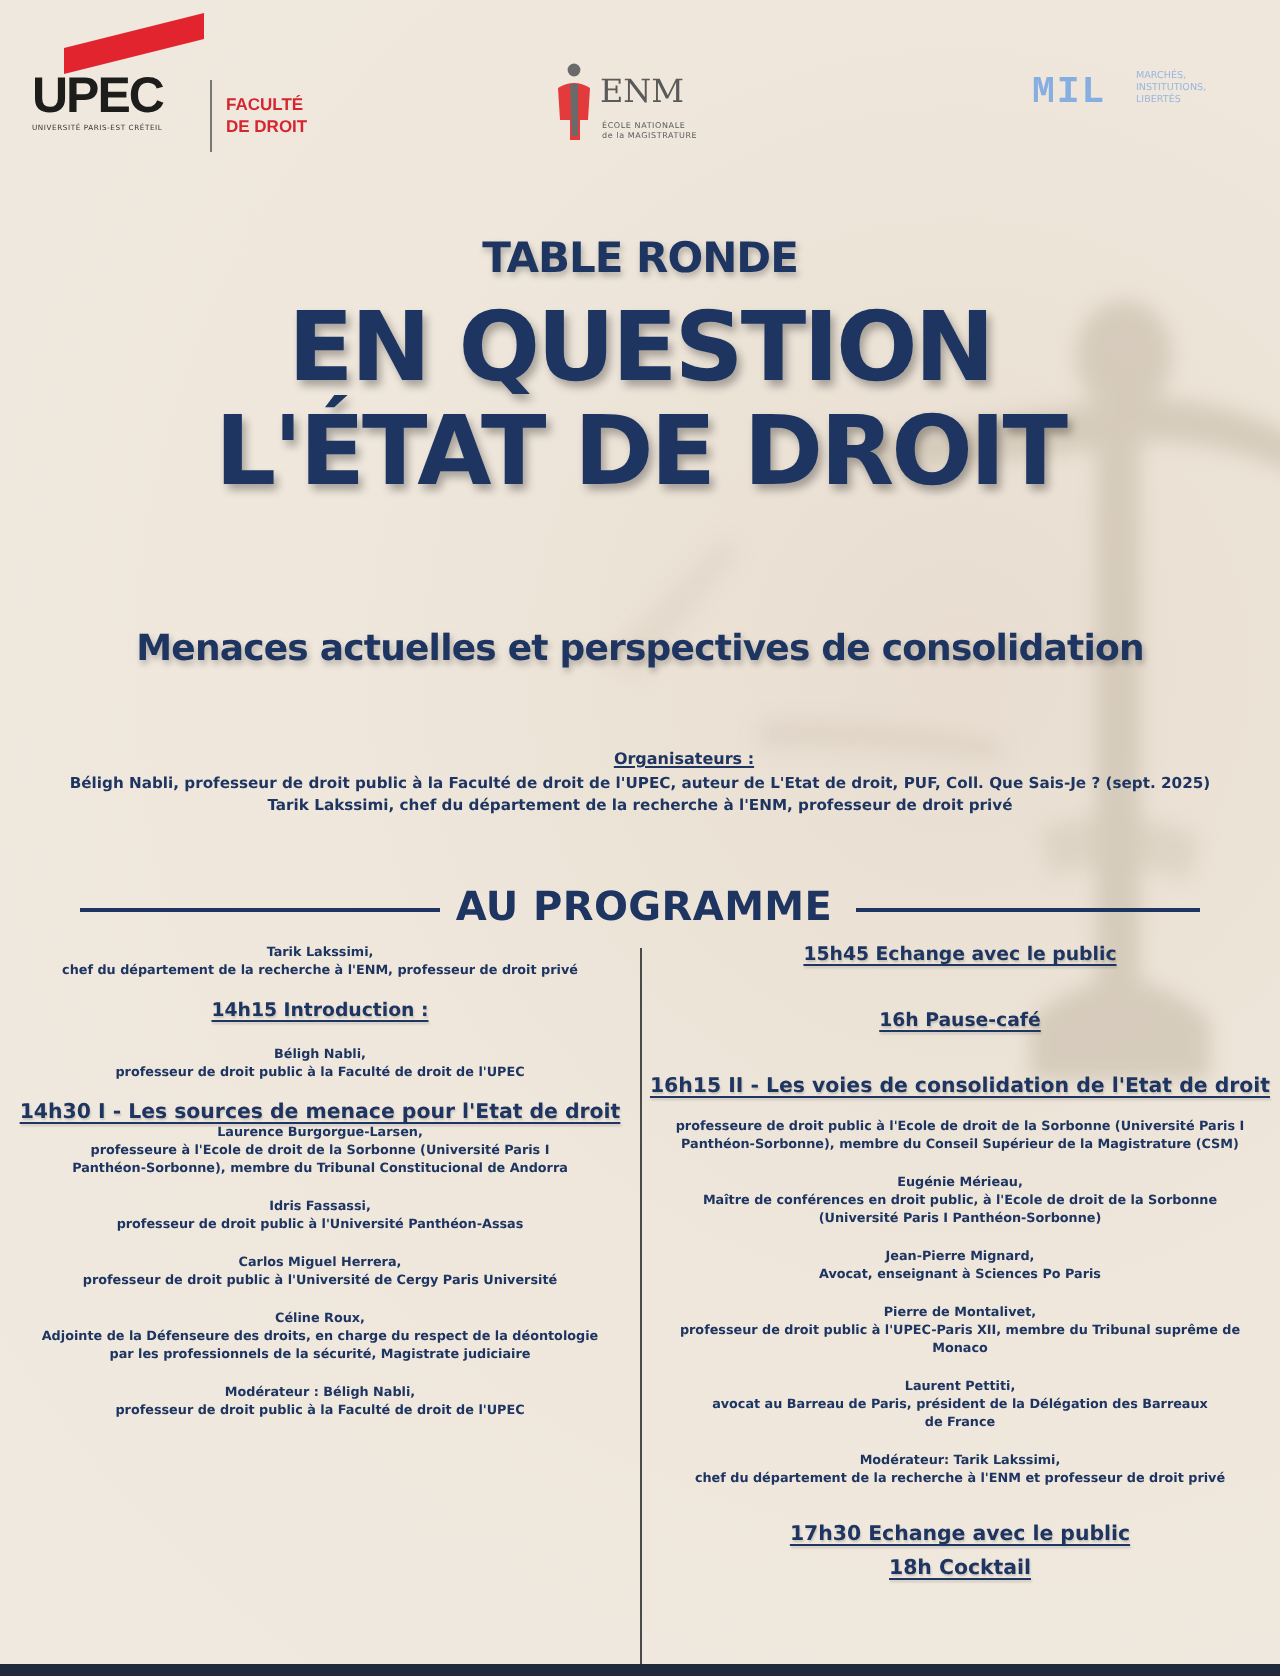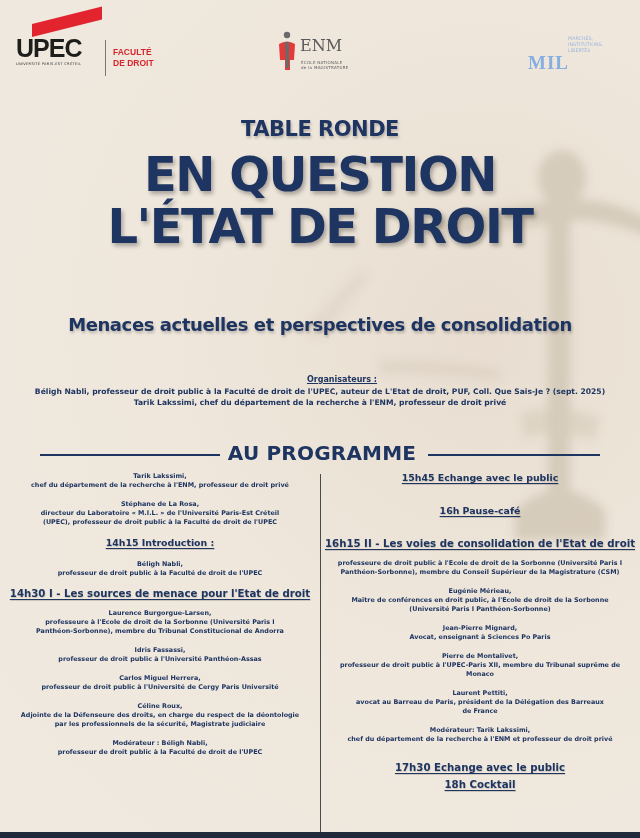--- a/index.html
+++ b/index.html
@@ -26,21 +26,21 @@
   .upec-sep { position: absolute; left: 89px; top: 30px; width: 1px; height: 36px; background: #777; }
   .upec-fac { position: absolute; left: 97px; top: 37px; font-family: "Liberation Sans", sans-serif; font-weight: 700;
     font-size: 8.5px; color: #d5262f; line-height: 11px; }
 
   .logo-enm { position: absolute; left: 276px; top: 28px; width: 100px; height: 44px; }
   .enm-fig { position: absolute; left: 0; top: 2px; width: 22px; height: 42px; }
   .enm-word { position: absolute; left: 24px; top: 10px; font-family: "DejaVu Serif", serif; font-size: 16px; color: #5a5a5a; letter-spacing: 0px; line-height: 1; }
   .enm-sub { position: absolute; left: 25px; top: 32px; font-size: 4px; color: #5a5a5a; line-height: 5px; letter-spacing: 0.3px; }
 
   .logo-mil { position: absolute; left: 516px; top: 34px; width: 120px; height: 30px; }
-  .mil-word { position: absolute; left: 12px; top: 3px; font-family: Liberation Serif, serif; font-weight: 900; font-size: 19px; color: #87aee0; letter-spacing: 1px; line-height: 1; margin-top: 16px; }
+  .mil-word { position: absolute; left: 0; top: 3px; font-family: Liberation Mono, monospace; font-weight: 900; font-size: 19px; color: #87aee0; letter-spacing: 1px; line-height: 1; }
   .mil-sub { position: absolute; left: 52px; top: 2px; font-size: 4.8px; color: #9ab7de; line-height: 6px; }
 
   
   .kicker { position: absolute; left: 0; width: 640px; top: 117px; text-align: center;
     font-family: "DejaVu Sans", sans-serif; font-weight: 700; font-size: 21px; color: #1e3561;
     letter-spacing: -0.5px; text-shadow: 1px 2px 3px rgba(0,0,0,0.25); }
   .title { position: absolute; left: 0; width: 640px; top: 148px; text-align: center;
     font-family: "DejaVu Sans", sans-serif; font-weight: 700; font-size: 48px; line-height: 52px; color: #1e3561;
     letter-spacing: -1.5px; text-shadow: 2px 3px 4px rgba(0,0,0,0.3); }
   .subtitle { position: absolute; left: 0; width: 640px; top: 314px; text-align: center;
@@ -144,30 +144,26 @@
     <div class="prog-line-right"></div>
   </div>
 
   <div class="divider"></div>
 
   <div class="col left">
     <div class="speaker">
       <span class="name">Tarik Lakssimi,</span>
       <span class="role">chef du département de la recherche à l'ENM, professeur de droit privé</span>
     </div>
-    <div class="speaker" style="padding:0 40px">
-      <span class="name">Stéphane de La Rosa,</span>
-      <span class="role">directeur du Laboratoire « M.I.L. » de l'Université Paris-Est Créteil (UPEC), professeur de droit public à la Faculté de droit de l'UPEC</span>
-    </div>
     <span class="slot" style="margin-top:4px; margin-bottom:12px">14h15 Introduction :</span>
     <div class="speaker">
       <span class="name">Béligh Nabli,</span>
       <span class="role">professeur de droit public à la Faculté de droit de l'UPEC</span>
     </div>
-    <span class="slot big" style="margin-top:4px; margin-bottom:10px">14h30 I - Les sources de menace pour l'Etat de droit</span>
+    <span class="slot big" style="margin-top:4px; margin-bottom:0">14h30 I - Les sources de menace pour l'Etat de droit</span>
     <div class="speaker" style="padding:0 32px">
       <span class="name">Laurence Burgorgue-Larsen,</span>
       <span class="role">professeure à l'Ecole de droit de la Sorbonne (Université Paris I Panthéon-Sorbonne), membre du Tribunal Constitucional de Andorra</span>
     </div>
     <div class="speaker">
       <span class="name">Idris Fassassi,</span>
       <span class="role">professeur de droit public à l'Université Panthéon-Assas</span>
     </div>
     <div class="speaker">
       <span class="name">Carlos Miguel Herrera,</span>

